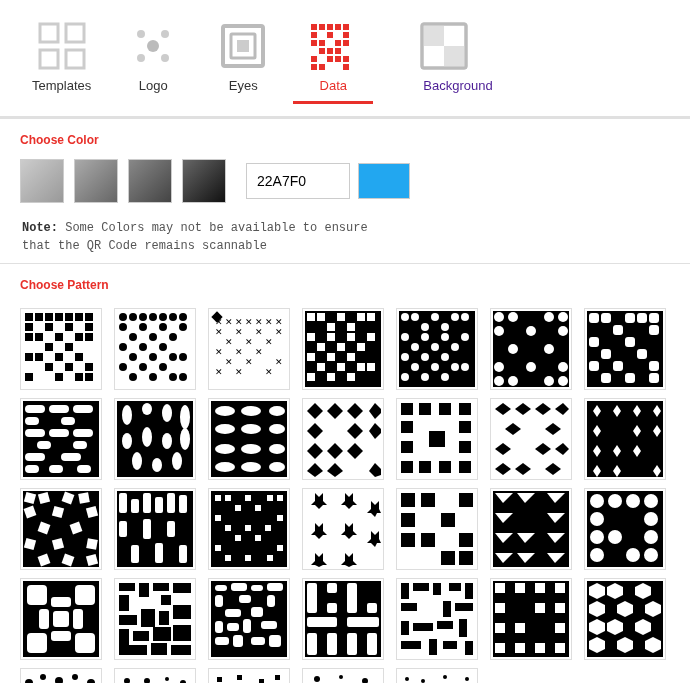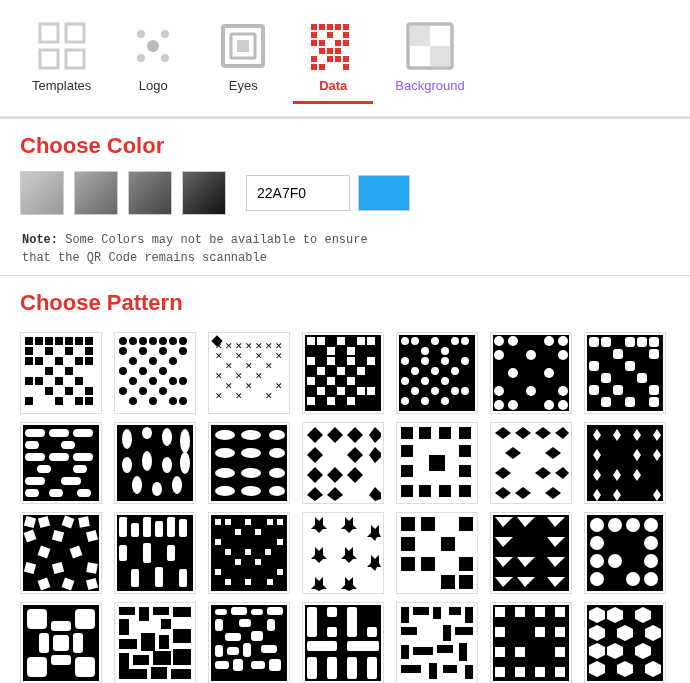--- a/index.html
+++ b/index.html
@@ -38,30 +38,30 @@
       width: 52px;
       height: 52px;
       margin-bottom: 6px;
     }
     .nav-item .nav-label {
       font-size: 13px;
       color: #333;
     }
     .nav-item.active .nav-label {
       color: #e8302a;
-      font-weight: 700;
+      font-weight: 400;
     }
 
     
     .section {
       padding: 14px 20px 8px 20px;
     }
     .section-title {
       color: #e8302a;
-      font-size: 22px;
+      font-size: 12px;
       font-weight: 600;
       margin-bottom: 12px;
     }
 
     
     .color-row {
       display: flex;
       align-items: center;
       gap: 10px;
       margin-bottom: 10px;
@@ -221,21 +221,21 @@
 
   <div class="nav-item">
     <div class="nav-icon">
       <svg viewBox="0 0 52 52" fill="none" xmlns="http://www.w3.org/2000/svg">
         <rect x="4" y="4" width="44" height="44" rx="2" fill="none" stroke="#bbb" stroke-width="3"></rect>
         <rect x="4" y="4" width="22" height="22" fill="#e0e0e0"></rect>
         <rect x="26" y="26" width="22" height="22" fill="#e0e0e0"></rect>
         <rect x="4" y="4" width="44" height="44" rx="2" fill="none" stroke="#bbb" stroke-width="3"></rect>
       </svg>
     </div>
-    <span class="nav-label" style="color:#8b5cf6;">Background</span>
+    <span class="nav-label" style="color:#4c1d95;margin-left:28px;">Background</span>
   </div>
 
 </nav>
 
 <hr class="divider">
 
 <div class="section">
   <div class="section-title">Choose Color</div>
   <div class="color-row">
 

